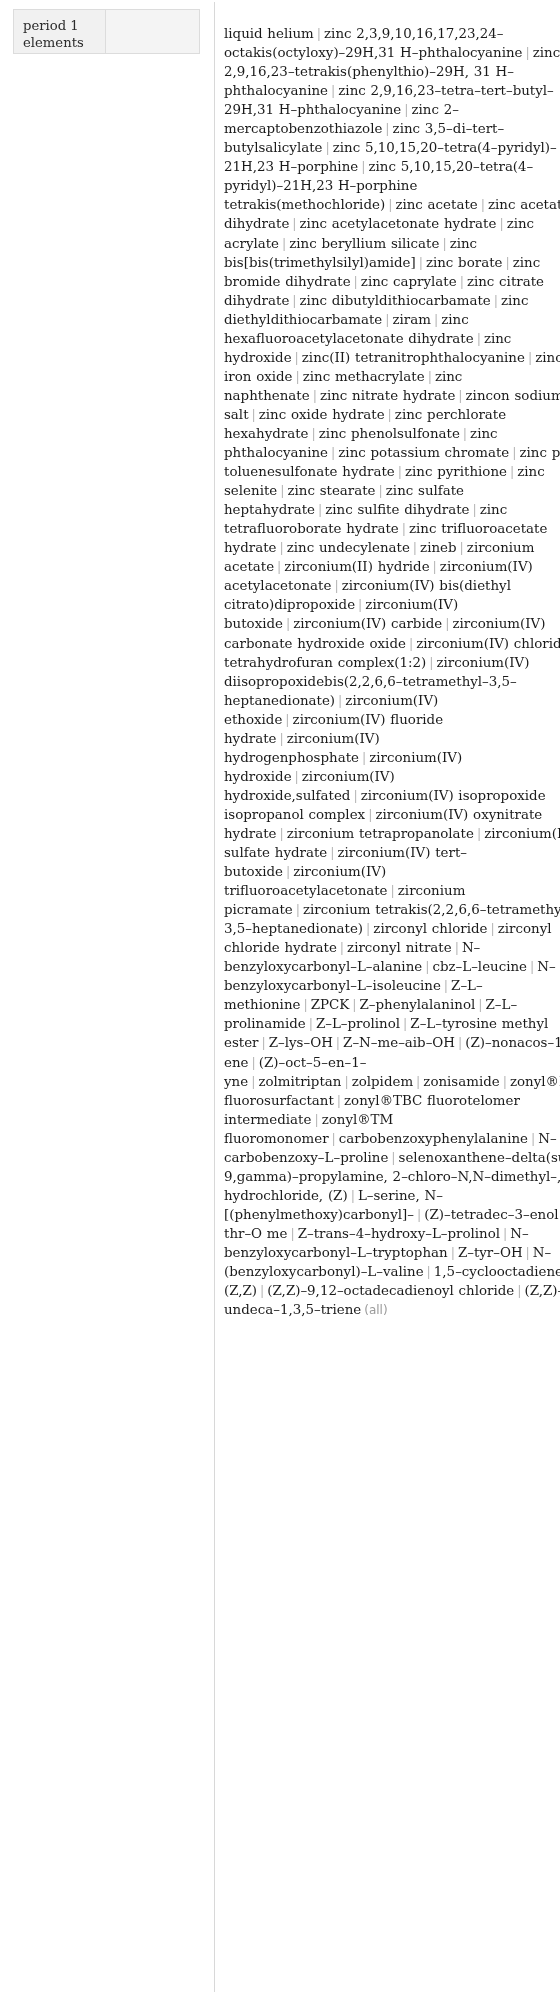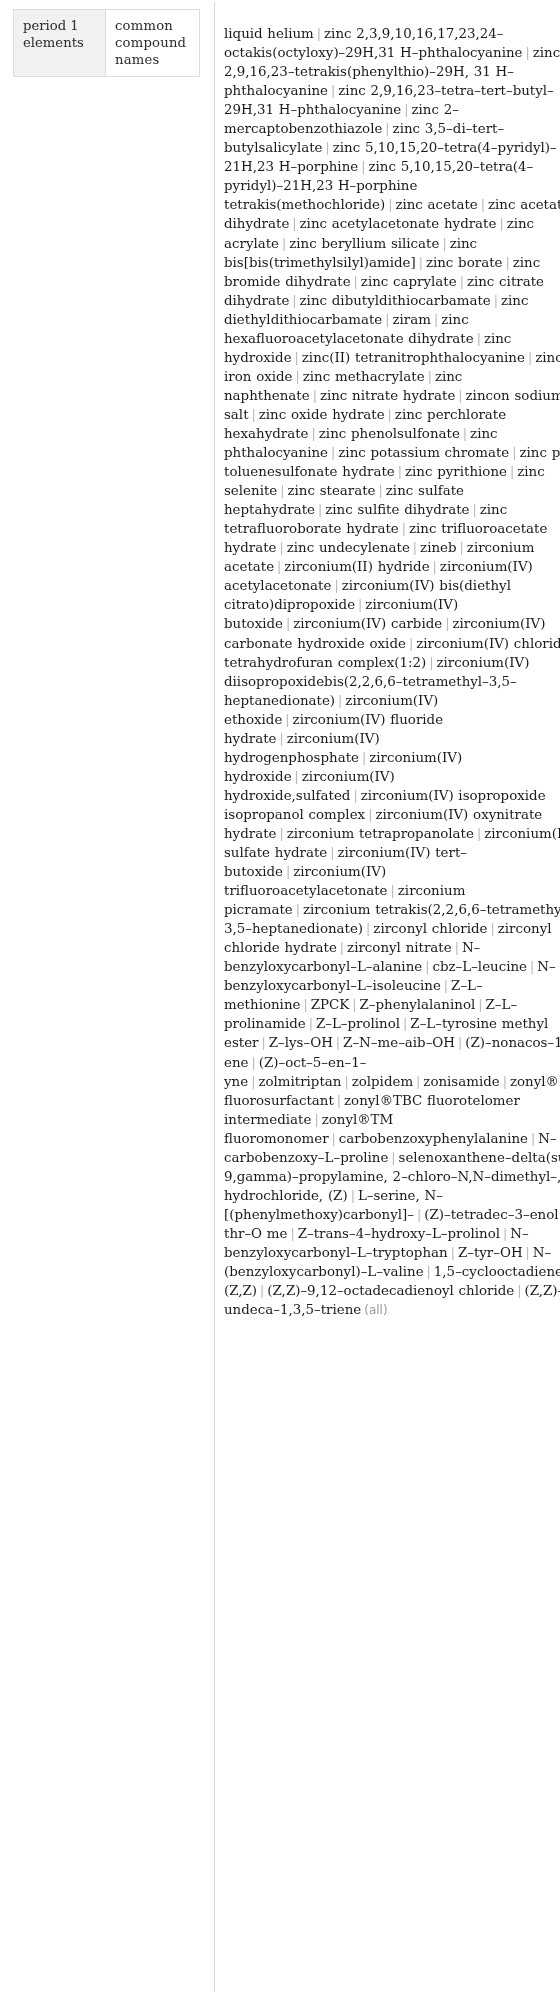--- a/index.html
+++ b/index.html
@@ -31,21 +31,21 @@
   }
   .header-grid {
     display: flex;
     border: 1px solid #dcdcdc;
     background: #f4f4f4;
     width: 187px;
     box-sizing: border-box;
   }
   .header-cell {
     box-sizing: border-box;
-    padding: 7px 8px 8px 9px;
+    padding: 7px 8px 2px 9px;
     font-size: 13.2px;
     line-height: 1.30;
     color: #2b2b2b;
   }
   .header-cell.left {
     width: 92px;
     flex: 0 0 92px;
     border-right: 1px solid #dcdcdc;
     background: #f1f1f1;
   }
@@ -94,21 +94,20 @@
   }
 </style>
 </head>
 <body>
 
 <div class="result-table">
 
   <div class="header-block">
     <div class="header-grid">
       <div class="header-cell left">period 1 elements</div>
-      <div class="header-cell right">common compound names</div>
     </div>
   </div>
 
   <div class="col-divider"></div>
 
   <div class="content-block">
     <div class="name-list" id="name-list"><span class="item">liquid helium</span><span class="sep">|</span><span class="item">zinc 2,3,9,10,16,17,23,24–octakis(octyloxy)–29H,31 H–phthalocyanine</span><span class="sep">|</span><span class="item">zinc 2,9,16,23–tetrakis(phenylthio)–29H, 31 H–phthalocyanine</span><span class="sep">|</span><span class="item">zinc 2,9,16,23–tetra–tert–butyl–29H,31 H–phthalocyanine</span><span class="sep">|</span><span class="item">zinc 2–mercaptobenzothiazole</span><span class="sep">|</span><span class="item">zinc 3,5–di–tert–butylsalicylate</span><span class="sep">|</span><span class="item">zinc 5,10,15,20–tetra(4–pyridyl)–21H,23 H–porphine</span><span class="sep">|</span><span class="item">zinc 5,10,15,20–tetra(4–pyridyl)–21H,23 H–porphine tetrakis(methochloride)</span><span class="sep">|</span><span class="item">zinc acetate</span><span class="sep">|</span><span class="item">zinc acetate dihydrate</span><span class="sep">|</span><span class="item">zinc acetylacetonate hydrate</span><span class="sep">|</span><span class="item">zinc acrylate</span><span class="sep">|</span><span class="item">zinc beryllium silicate</span><span class="sep">|</span><span class="item">zinc bis[bis(trimethylsilyl)amide]</span><span class="sep">|</span><span class="item">zinc borate</span><span class="sep">|</span><span class="item">zinc bromide dihydrate</span><span class="sep">|</span><span class="item">zinc caprylate</span><span class="sep">|</span><span class="item">zinc citrate dihydrate</span><span class="sep">|</span><span class="item">zinc dibutyldithiocarbamate</span><span class="sep">|</span><span class="item">zinc diethyldithiocarbamate</span><span class="sep">|</span><span class="item">ziram</span><span class="sep">|</span><span class="item">zinc hexafluoroacetylacetonate dihydrate</span><span class="sep">|</span><span class="item">zinc hydroxide</span><span class="sep">|</span><span class="item">zinc(II) tetranitrophthalocyanine</span><span class="sep">|</span><span class="item">zinc iron oxide</span><span class="sep">|</span><span class="item">zinc methacrylate</span><span class="sep">|</span><span class="item">zinc naphthenate</span><span class="sep">|</span><span class="item">zinc nitrate hydrate</span><span class="sep">|</span><span class="item">zincon sodium salt</span><span class="sep">|</span><span class="item">zinc oxide hydrate</span><span class="sep">|</span><span class="item">zinc perchlorate hexahydrate</span><span class="sep">|</span><span class="item">zinc phenolsulfonate</span><span class="sep">|</span><span class="item">zinc phthalocyanine</span><span class="sep">|</span><span class="item">zinc potassium chromate</span><span class="sep">|</span><span class="item">zinc p–toluenesulfonate hydrate</span><span class="sep">|</span><span class="item">zinc pyrithione</span><span class="sep">|</span><span class="item">zinc selenite</span><span class="sep">|</span><span class="item">zinc stearate</span><span class="sep">|</span><span class="item">zinc sulfate heptahydrate</span><span class="sep">|</span><span class="item">zinc sulfite dihydrate</span><span class="sep">|</span><span class="item">zinc tetrafluoroborate hydrate</span><span class="sep">|</span><span class="item">zinc trifluoroacetate hydrate</span><span class="sep">|</span><span class="item">zinc undecylenate</span><span class="sep">|</span><span class="item">zineb</span><span class="sep">|</span><span class="item">zirconium acetate</span><span class="sep">|</span><span class="item">zirconium(II) hydride</span><span class="sep">|</span><span class="item">zirconium(IV) acetylacetonate</span><span class="sep">|</span><span class="item">zirconium(IV) bis(diethyl citrato)dipropoxide</span><span class="sep">|</span><span class="item">zirconium(IV) butoxide</span><span class="sep">|</span><span class="item">zirconium(IV) carbide</span><span class="sep">|</span><span class="item">zirconium(IV) carbonate hydroxide oxide</span><span class="sep">|</span><span class="item">zirconium(IV) chloride tetrahydrofuran complex(1:2)</span><span class="sep">|</span><span class="item">zirconium(IV) diisopropoxidebis(2,2,6,6–tetramethyl–3,5–heptanedionate)</span><span class="sep">|</span><span class="item">zirconium(IV) ethoxide</span><span class="sep">|</span><span class="item">zirconium(IV) fluoride hydrate</span><span class="sep">|</span><span class="item">zirconium(IV) hydrogenphosphate</span><span class="sep">|</span><span class="item">zirconium(IV) hydroxide</span><span class="sep">|</span><span class="item">zirconium(IV) hydroxide,sulfated</span><span class="sep">|</span><span class="item">zirconium(IV) isopropoxide isopropanol complex</span><span class="sep">|</span><span class="item">zirconium(IV) oxynitrate hydrate</span><span class="sep">|</span><span class="item">zirconium tetrapropanolate</span><span class="sep">|</span><span class="item">zirconium(IV) sulfate hydrate</span><span class="sep">|</span><span class="item">zirconium(IV) tert–butoxide</span><span class="sep">|</span><span class="item">zirconium(IV) trifluoroacetylacetonate</span><span class="sep">|</span><span class="item">zirconium picramate</span><span class="sep">|</span><span class="item">zirconium tetrakis(2,2,6,6–tetramethyl–3,5–heptanedionate)</span><span class="sep">|</span><span class="item">zirconyl chloride</span><span class="sep">|</span><span class="item">zirconyl chloride hydrate</span><span class="sep">|</span><span class="item">zirconyl nitrate</span><span class="sep">|</span><span class="item">N–benzyloxycarbonyl–L–alanine</span><span class="sep">|</span><span class="item">cbz–L–leucine</span><span class="sep">|</span><span class="item">N–benzyloxycarbonyl–L–isoleucine</span><span class="sep">|</span><span class="item">Z–L–methionine</span><span class="sep">|</span><span class="item">ZPCK</span><span class="sep">|</span><span class="item">Z–phenylalaninol</span><span class="sep">|</span><span class="item">Z–L–prolinamide</span><span class="sep">|</span><span class="item">Z–L–prolinol</span><span class="sep">|</span><span class="item">Z–L–tyrosine methyl ester</span><span class="sep">|</span><span class="item">Z–lys–OH</span><span class="sep">|</span><span class="item">Z–N–me–aib–OH</span><span class="sep">|</span><span class="item">(Z)–nonacos–14–ene</span><span class="sep">|</span><span class="item">(Z)–oct–5–en–1–yne</span><span class="sep">|</span><span class="item">zolmitriptan</span><span class="sep">|</span><span class="item">zolpidem</span><span class="sep">|</span><span class="item">zonisamide</span><span class="sep">|</span><span class="item">zonyl®FSA fluorosurfactant</span><span class="sep">|</span><span class="item">zonyl®TBC fluorotelomer intermediate</span><span class="sep">|</span><span class="item">zonyl®TM fluoromonomer</span><span class="sep">|</span><span class="item">carbobenzoxyphenylalanine</span><span class="sep">|</span><span class="item">N–carbobenzoxy–L–proline</span><span class="sep">|</span><span class="item">selenoxanthene–delta(sup 9,gamma)–propylamine, 2–chloro–N,N–dimethyl–, hydrochloride, (Z)</span><span class="sep">|</span><span class="item">L–serine, N–[(phenylmethoxy)carbonyl]–</span><span class="sep">|</span><span class="item">(Z)–tetradec–3–enol</span><span class="sep">|</span><span class="item">Z–thr–O me</span><span class="sep">|</span><span class="item">Z–trans–4–hydroxy–L–prolinol</span><span class="sep">|</span><span class="item">N–benzyloxycarbonyl–L–tryptophan</span><span class="sep">|</span><span class="item">Z–tyr–OH</span><span class="sep">|</span><span class="item">N–(benzyloxycarbonyl)–L–valine</span><span class="sep">|</span><span class="item">1,5–cyclooctadiene, (Z,Z)</span><span class="sep">|</span><span class="item">(Z,Z)–9,12–octadecadienoyl chloride</span><span class="sep">|</span><span class="item">(Z,Z)–undeca–1,3,5–triene</span><span class="allnote">(all)</span></div>
   </div>
 
 </div>

